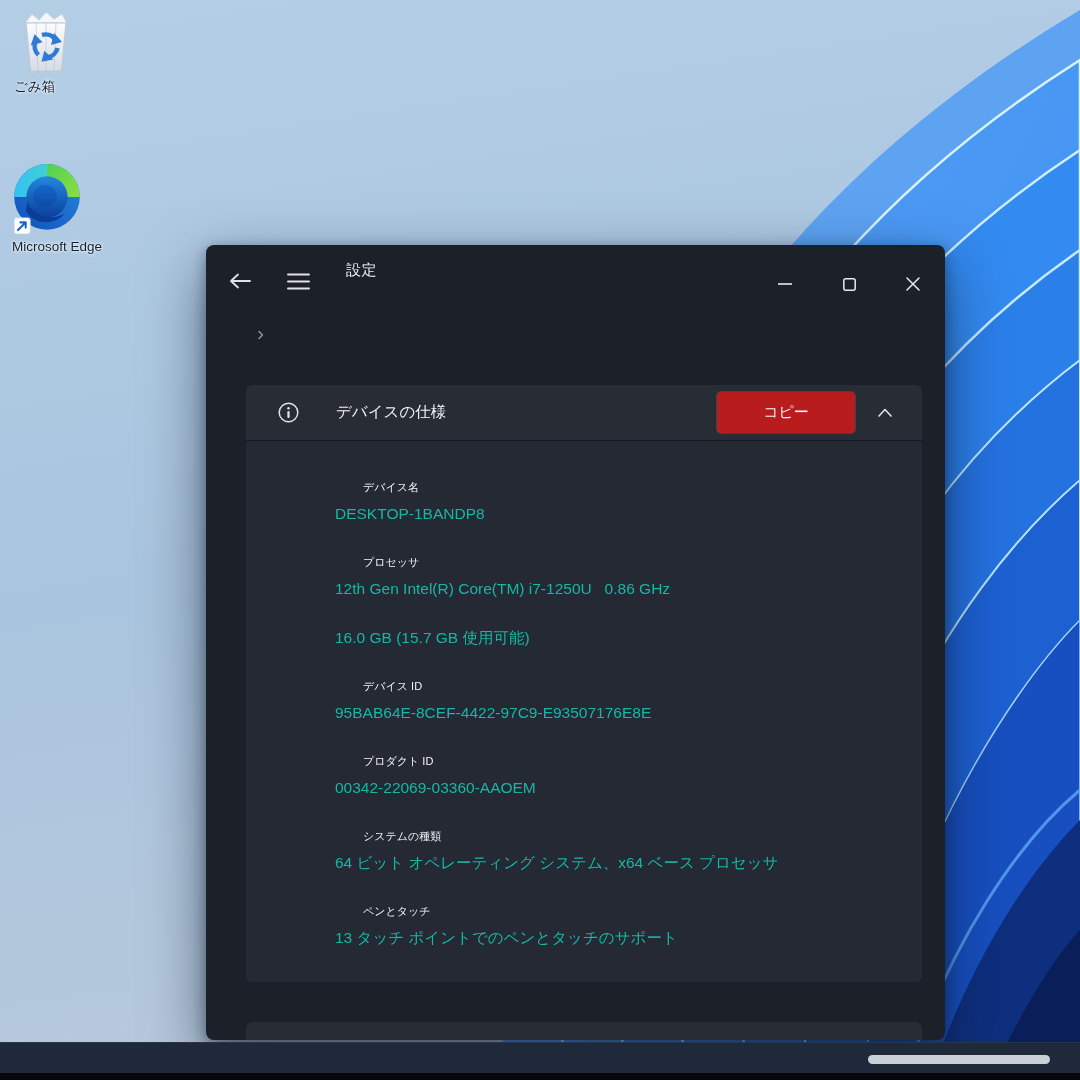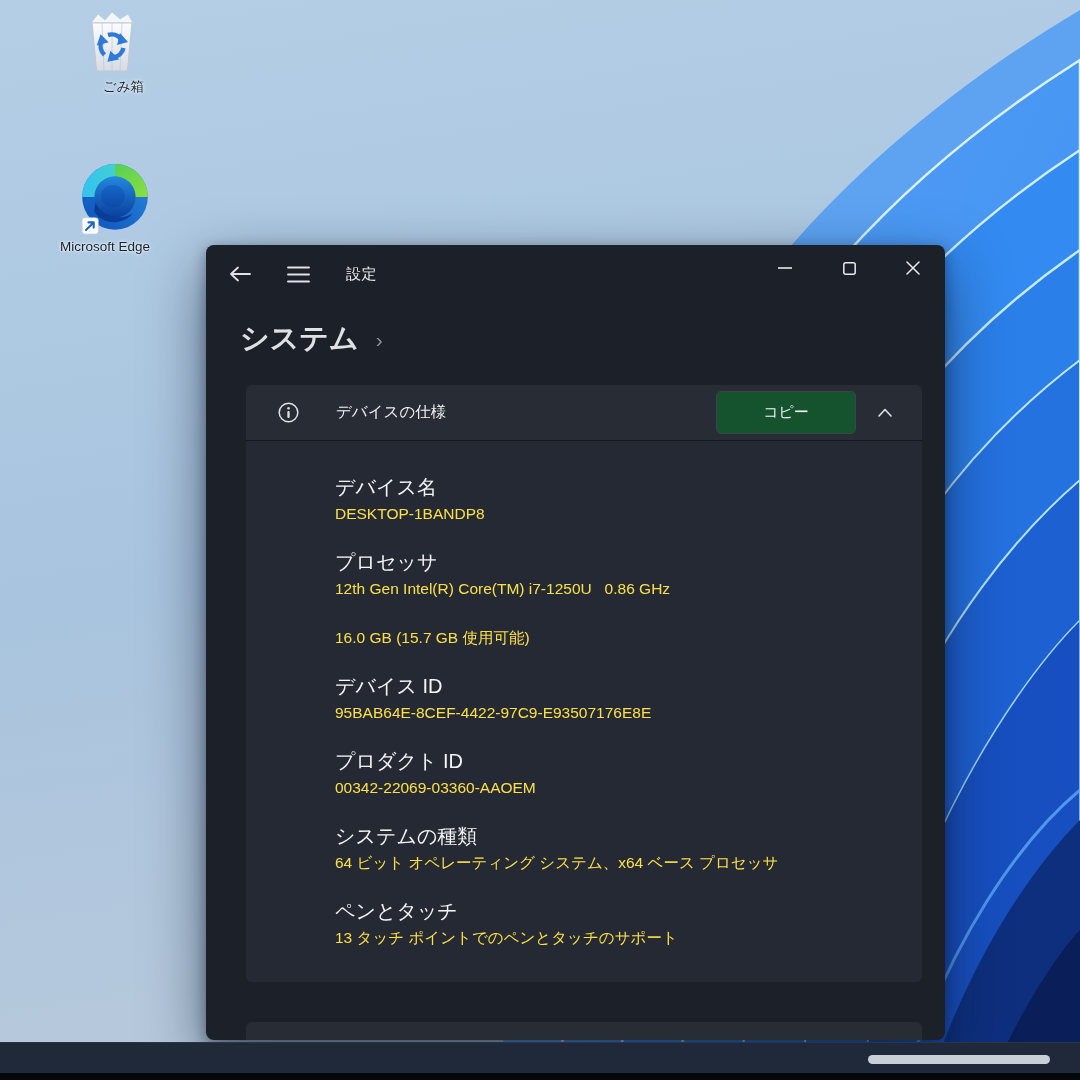--- a/index.html
+++ b/index.html
@@ -5,35 +5,35 @@
   * { margin:0; padding:0; box-sizing:border-box; }
   html,body { width:1080px; height:1080px; }
   body {
     position:relative; overflow:hidden;
     font-family:"Liberation Sans","DejaVu Sans",sans-serif;
     background:#a9c4dd;
   }
   
   .wallpaper { position:absolute; inset:0; }
   
-  .desktop-icon { position:absolute; width:130px; display:flex; flex-direction:column; align-items:flex-end; cursor:default; }
+  .desktop-icon { position:absolute; width:130px; display:flex; flex-direction:column; align-items:flex-start; cursor:default; }
   .desktop-icon .ico { display:block; }
   .desktop-icon .icolabel {
     margin-top:3px; font-size:13.5px; color:#16212e; text-align:center; line-height:16px;
     text-shadow:0 0 4px rgba(255,255,255,.95), 0 0 2px rgba(255,255,255,.9);
   }
   #icon-recycle { left:14px; top:8px; }
-  #icon-edge    { left:20px; top:162px; }
+  #icon-edge    { left:12px; top:162px; }
   
   .win {
     position:absolute; left:206px; top:245px; width:739px; height:795px;
     background:#1c2029; border-radius:8px; overflow:hidden;
     box-shadow:0 22px 60px rgba(10,20,40,.55), 0 4px 14px rgba(10,20,40,.4);
   }
-  .titlebar { position:absolute; left:0; top:0; width:100%; height:58px; display:flex; align-items:center; }
+  .titlebar { position:absolute; left:0; top:16px; width:100%; height:58px; display:flex; }
   .tb-btn { width:40px; height:40px; display:flex; align-items:center; justify-content:center; border-radius:5px; }
   .tb-back { margin-left:14px; }
   .tb-menu { margin-left:18px; }
   .app-title { margin-left:28px; font-size:15px; color:#eceef1; letter-spacing:.5px; }
   .caption-group { position:absolute; right:0; top:0; display:flex; height:46px; }
   .cap-btn { width:64px; height:46px; display:flex; align-items:center; justify-content:center; }
   .breadcrumb {
     position:absolute; left:34px; top:74px; display:flex; align-items:center;
     font-size:29px; font-weight:700; white-space:nowrap;
   }
@@ -41,30 +41,30 @@
   .crumb-sep { color:#8d939c; font-size:21px; font-weight:400; margin:2px 17px 0 17px; }
   .crumb-current { color:#ffffff; }
   
   .card { position:absolute; left:40px; top:140px; width:676px; border-radius:6px; overflow:hidden; }
   .card-header {
     height:56px; background:#272c35; display:flex; align-items:center;
     padding:0 14px 0 32px; border-bottom:1px solid #14171d;
   }
   .card-title { margin-left:37px; font-size:15.5px; color:#f3f4f6; }
   .copy-btn {
-    margin-left:auto; width:140px; height:43px; background:#14532d;
+    margin-left:auto; width:140px; height:43px; background:#b91c1c;
     border:1px solid #3e434c; border-radius:5px; color:#f2f3f5; font-size:15px;
     font-family:inherit; display:flex; align-items:center; justify-content:center; cursor:pointer;
   }
   .chev-cell { width:58px; height:56px; display:flex; align-items:center; justify-content:center; margin-right:-6px; }
   .card-body { background:#242933; padding:36px 30px 34px 89px; }
   .field { margin-bottom:28px; }
   .field:last-child { margin-bottom:0; }
-  .field-label { font-size:20px; line-height:21px; color:#f4f5f7; margin-bottom:5px; }
-  .field-value { font-size:15.5px; line-height:21px; color:#fde047; white-space:pre-wrap; }
+  .field-label { font-size:11px; line-height:21px; color:#f4f5f7; margin-bottom:5px;margin-left:28px; }
+  .field-value { font-size:15.5px; line-height:21px; color:#14b8a6; white-space:pre-wrap; }
   .next-sliver {
     position:absolute; left:40px; top:777px; width:676px; height:40px;
     background:#272c35; border-radius:6px;
   }
   
   .taskbar {
     position:absolute; left:0; top:1042px; width:1080px; height:31px;
     background:#1f2939; border-top:1px solid #2b3547;
   }
   .taskbar-pill {
@@ -197,21 +197,20 @@
       </div>
       <div class="cap-btn">
         <svg width="14" height="14" viewBox="0 0 14 14">
           <path d="M1,1 L13,13 M13,1 L1,13" stroke="#e8eaec" stroke-width="1.5" stroke-linecap="round"></path>
         </svg>
       </div>
     </div>
   </div>
 
   <div class="breadcrumb">
-    <span class="crumb-parent">システム</span>
     <span class="crumb-sep">›</span>
   </div>
 
   <div class="card">
     <div class="card-header">
       <svg width="21" height="21" viewBox="0 0 21 21">
         <circle cx="10.5" cy="10.5" r="9.3" fill="none" stroke="#dfe2e6" stroke-width="1.5"></circle>
         <circle cx="10.5" cy="6.3" r="1.25" fill="#dfe2e6"></circle>
         <rect x="9.35" y="9" width="2.3" height="7" rx="1.1" fill="#dfe2e6"></rect>
       </svg>

